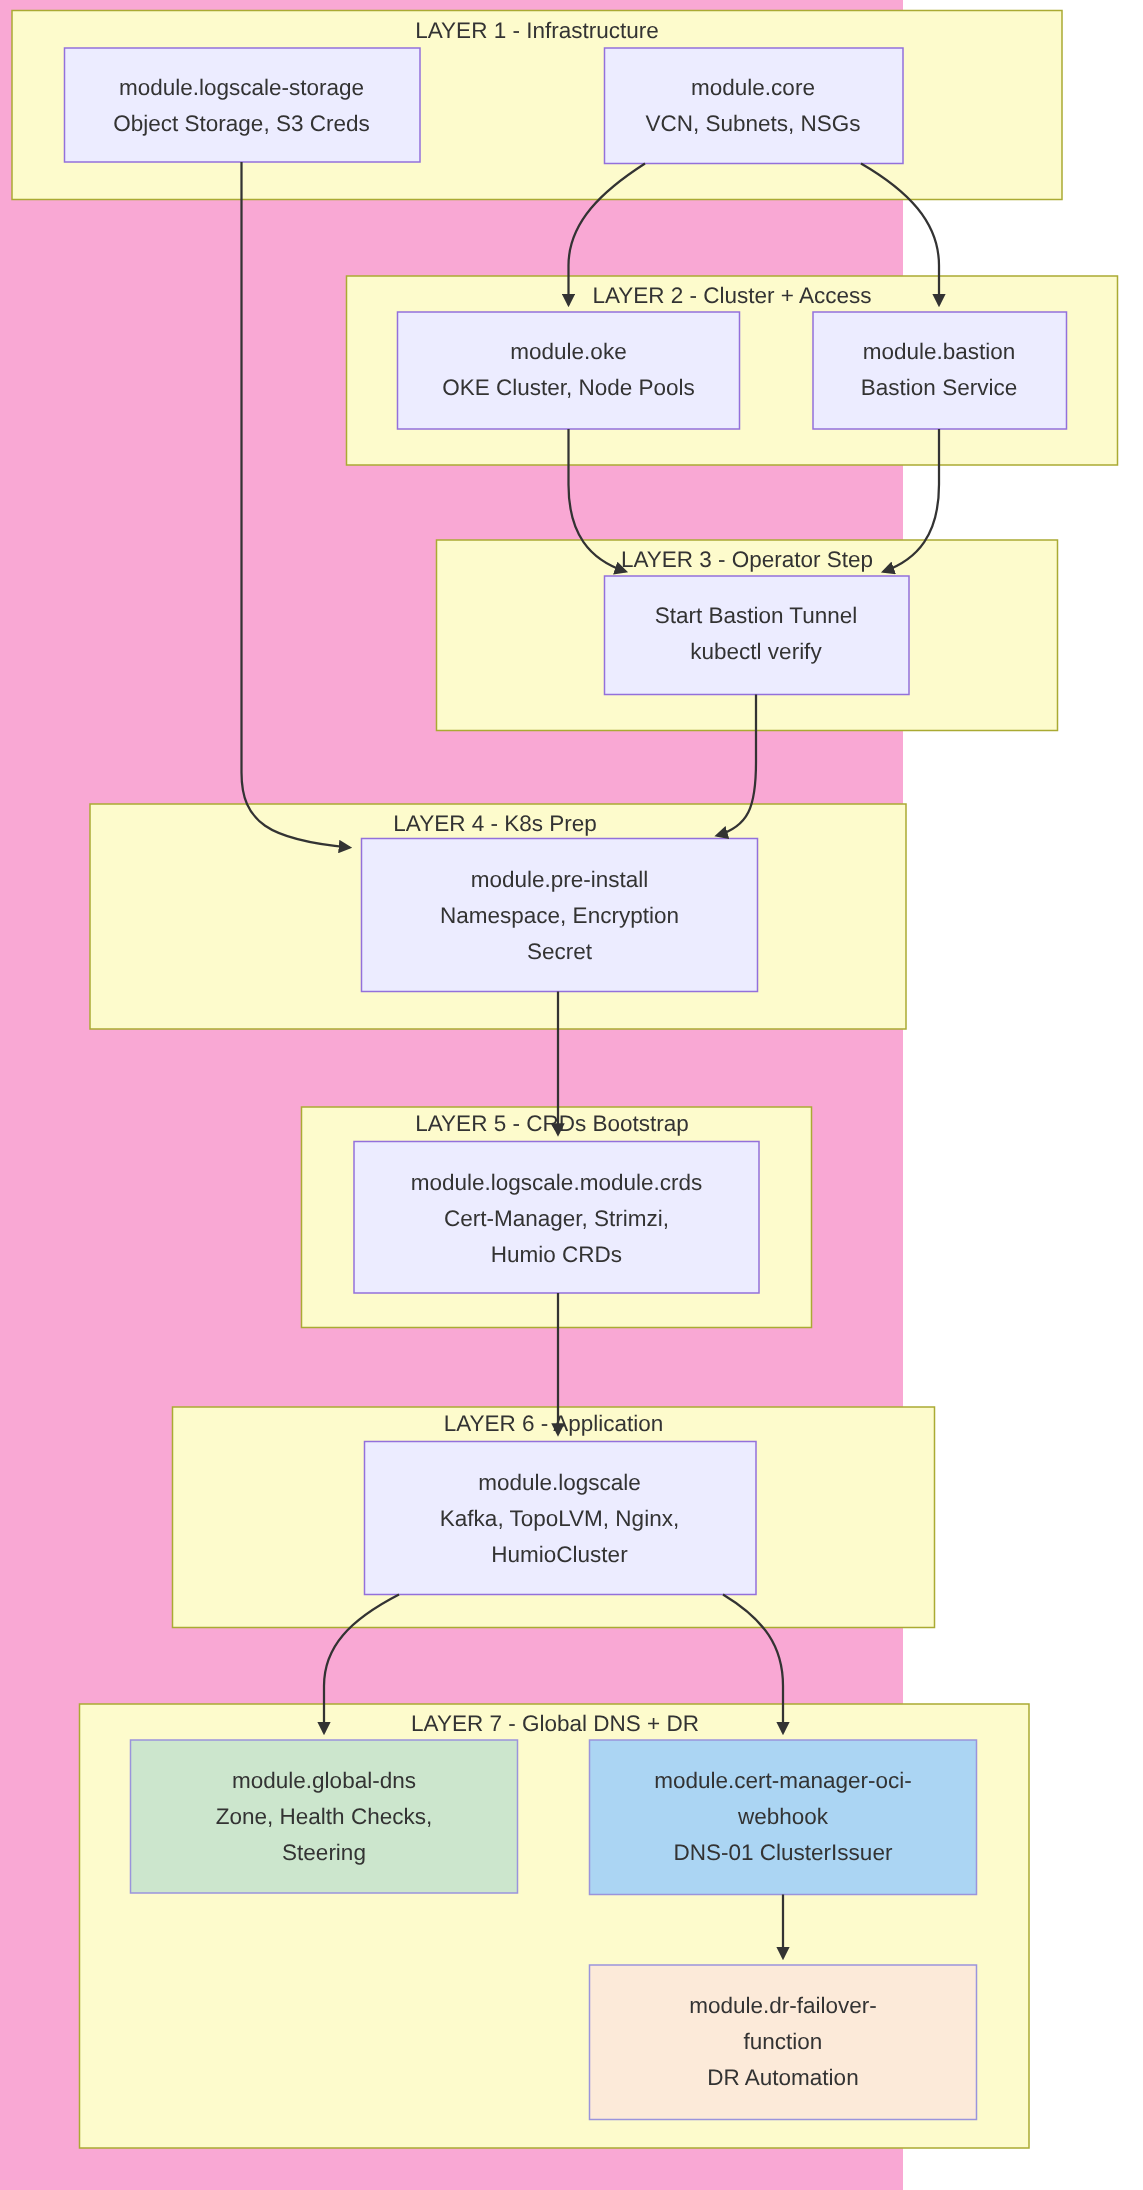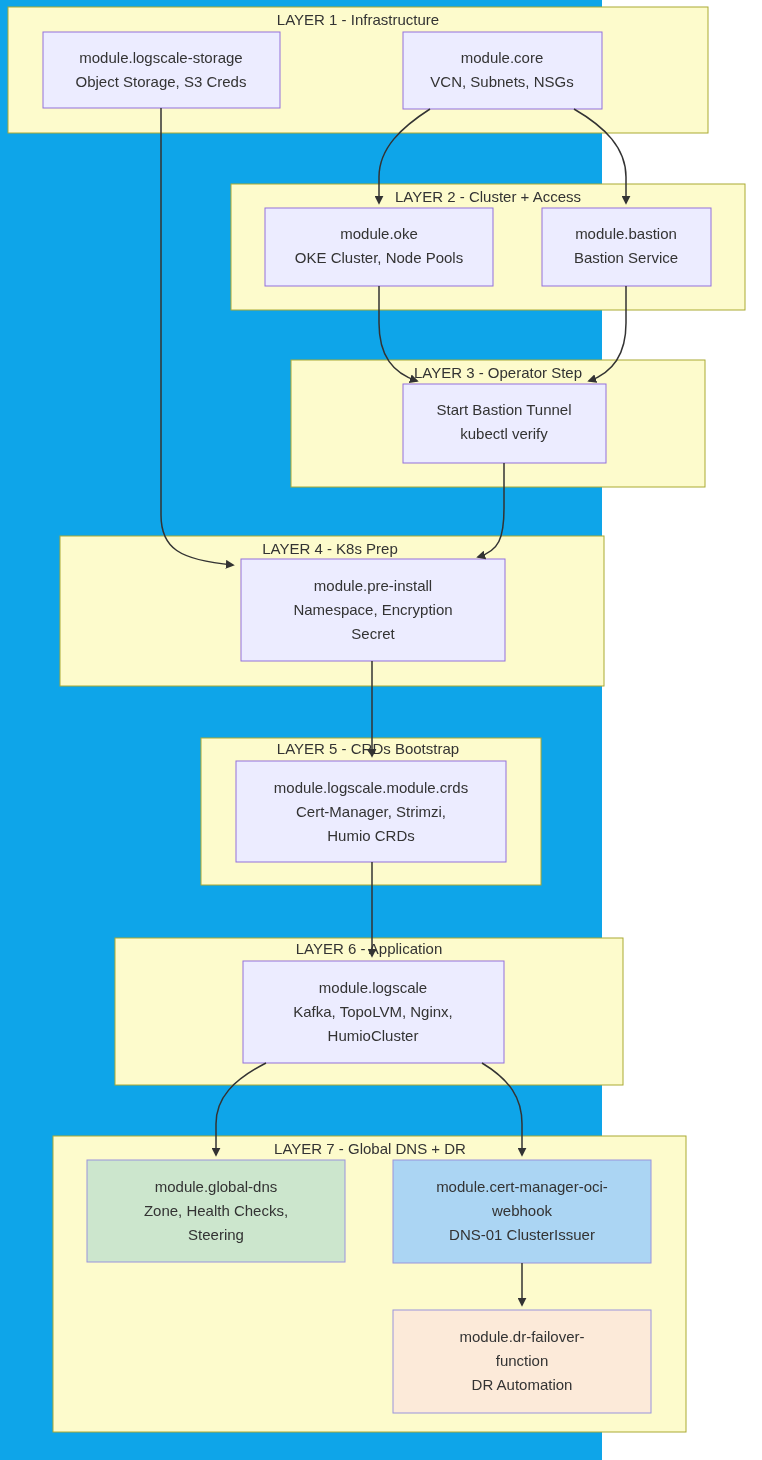--- a/index.html
+++ b/index.html
@@ -1,16 +1,16 @@
 <!DOCTYPE html>
 <html><head>
 <meta charset="utf-8">
 <style>
   html,body{margin:0;padding:0;background:#ffffff;}
-  .stage{position:relative;width:602px;height:1460px;background:#0ea5e9;}
+  .stage{position:relative;width:602px;height:1460px;background:#f9a8d4;}
   svg{font-family:"Liberation Sans","DejaVu Sans",sans-serif;display:block;}
   .cluster{stroke:#aaaa33;stroke-width:1px;}
   .node{stroke:#9370db;stroke-width:1px;}
   .node.colored{stroke:#9a94dc;}
   .cluster-label{font-size:15px;fill:#333333;text-anchor:middle;}
   .node-label{font-size:15px;fill:#333333;text-anchor:middle;}
   .edge{fill:none;stroke:#333333;stroke-width:1.5px;marker-end:url(#arrowhead);}
 </style>
 </head>
 <body>

